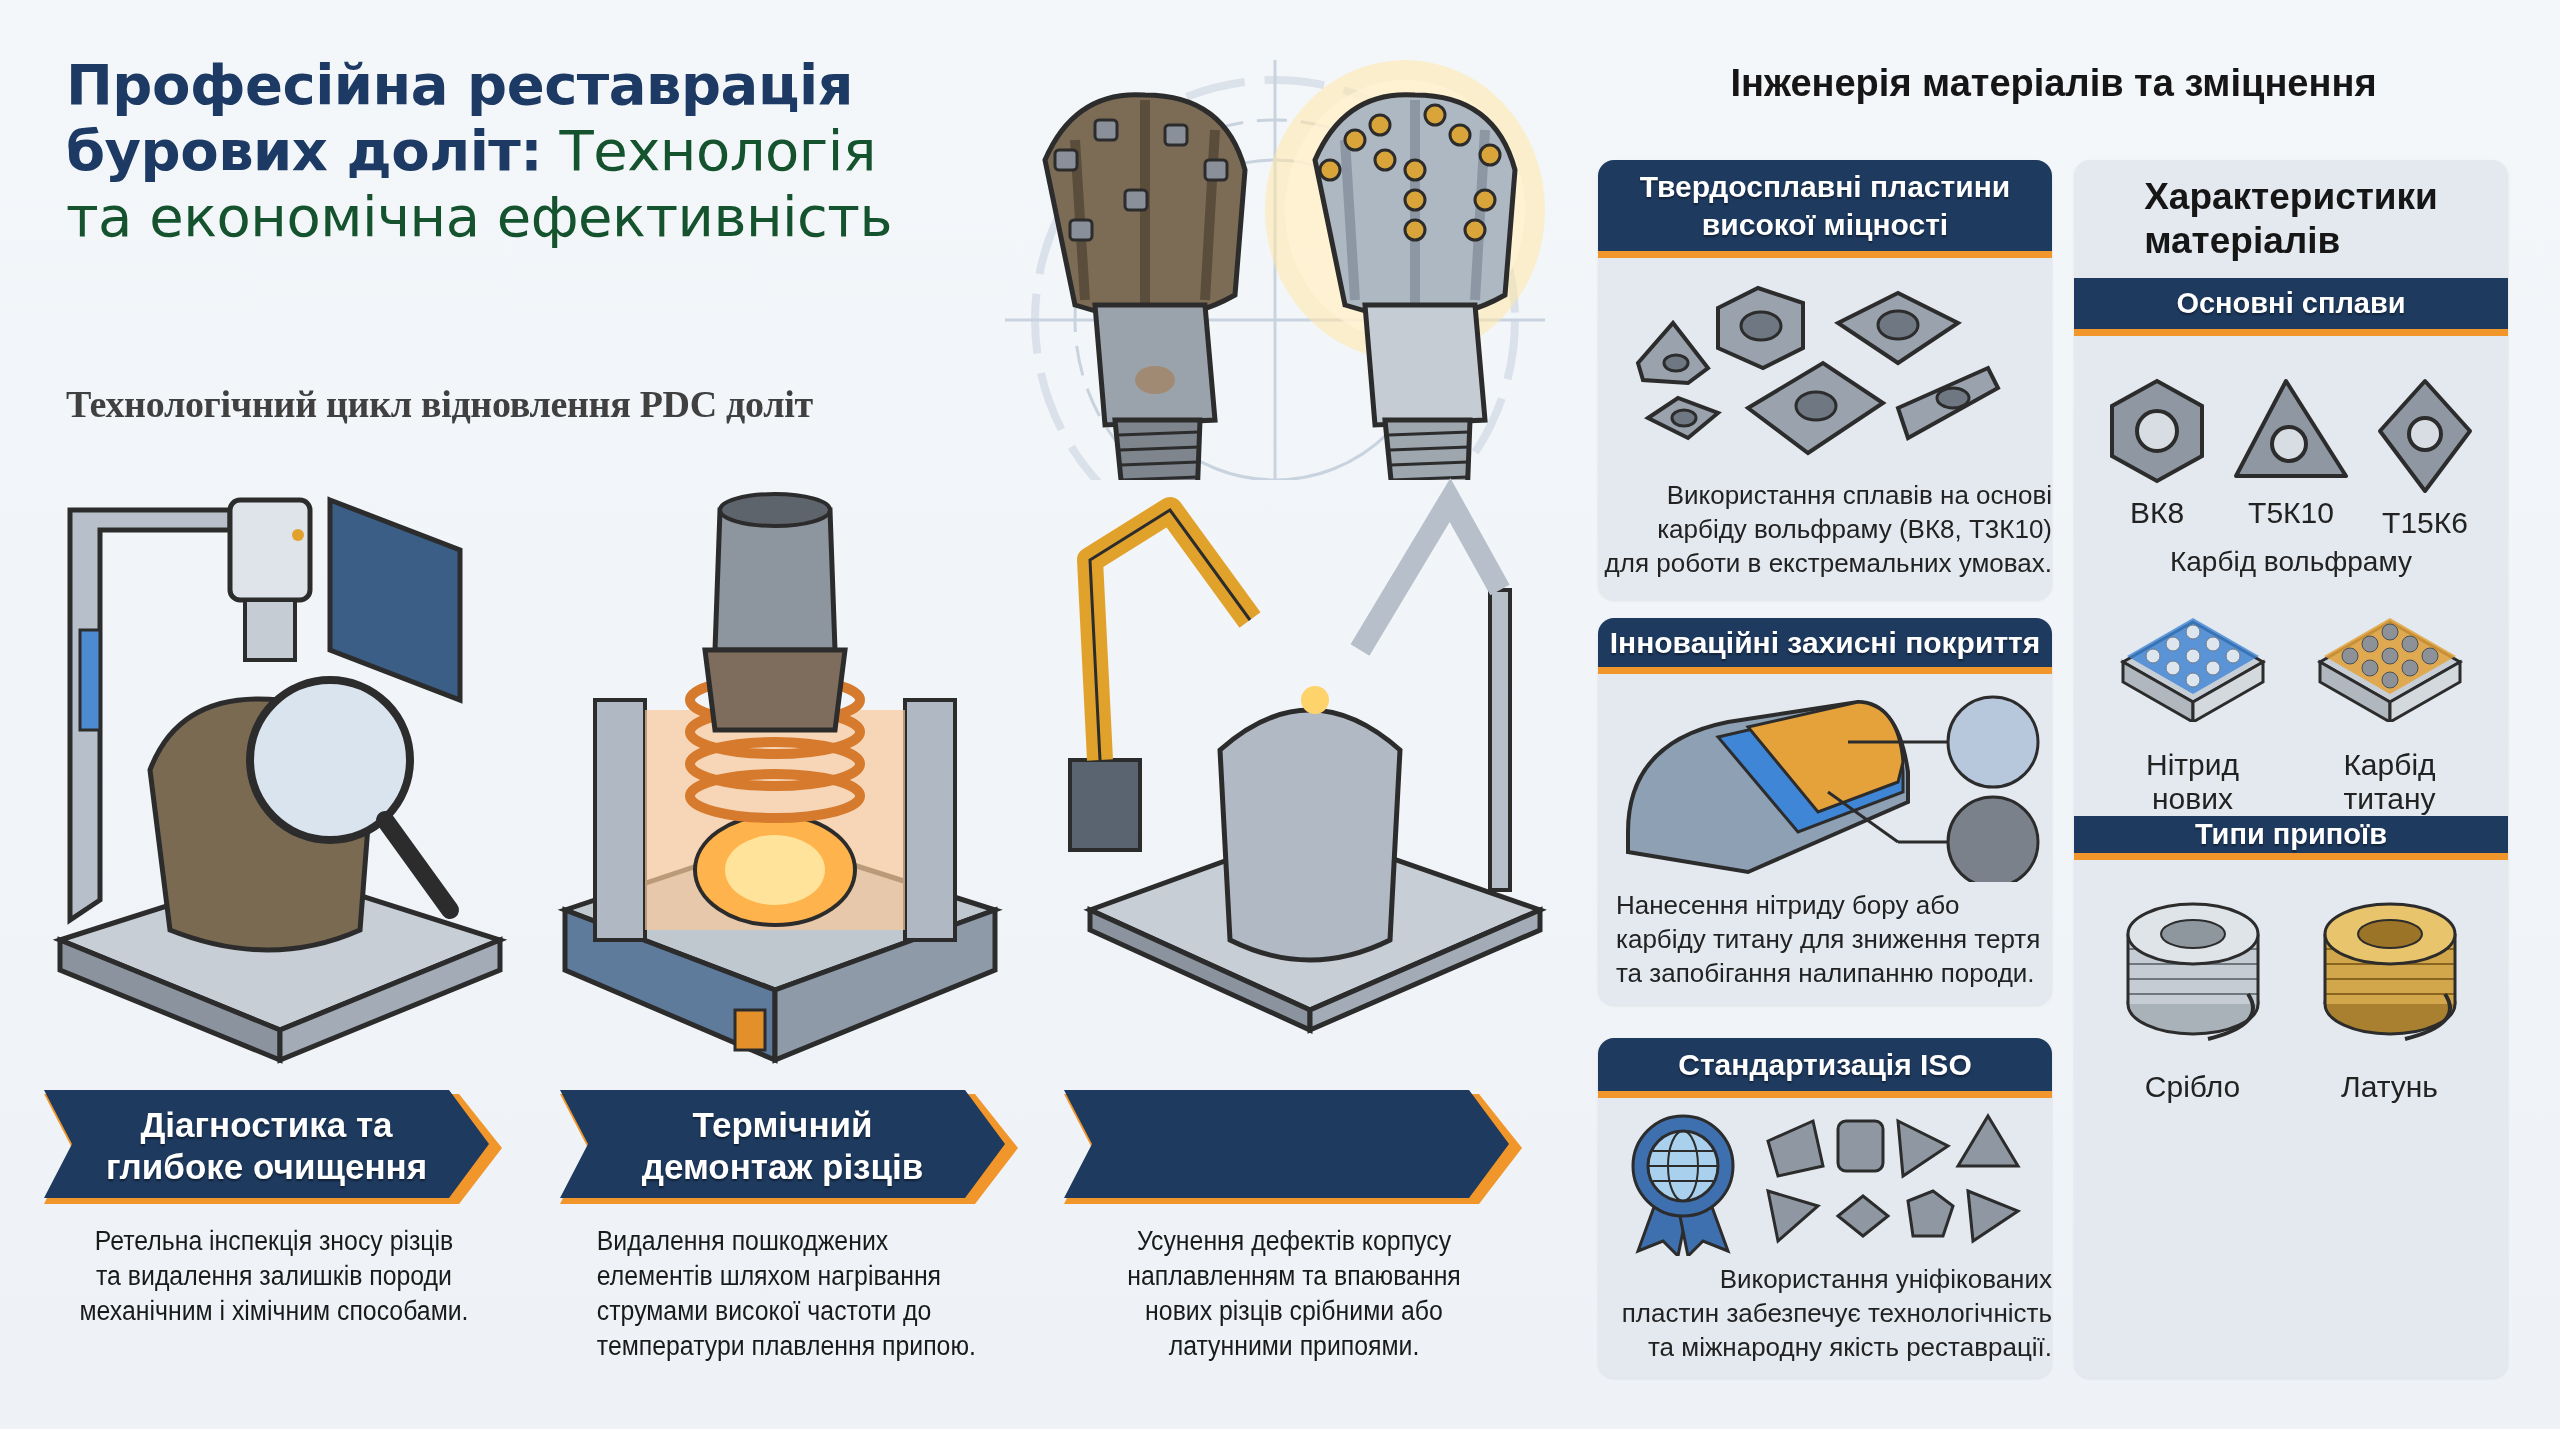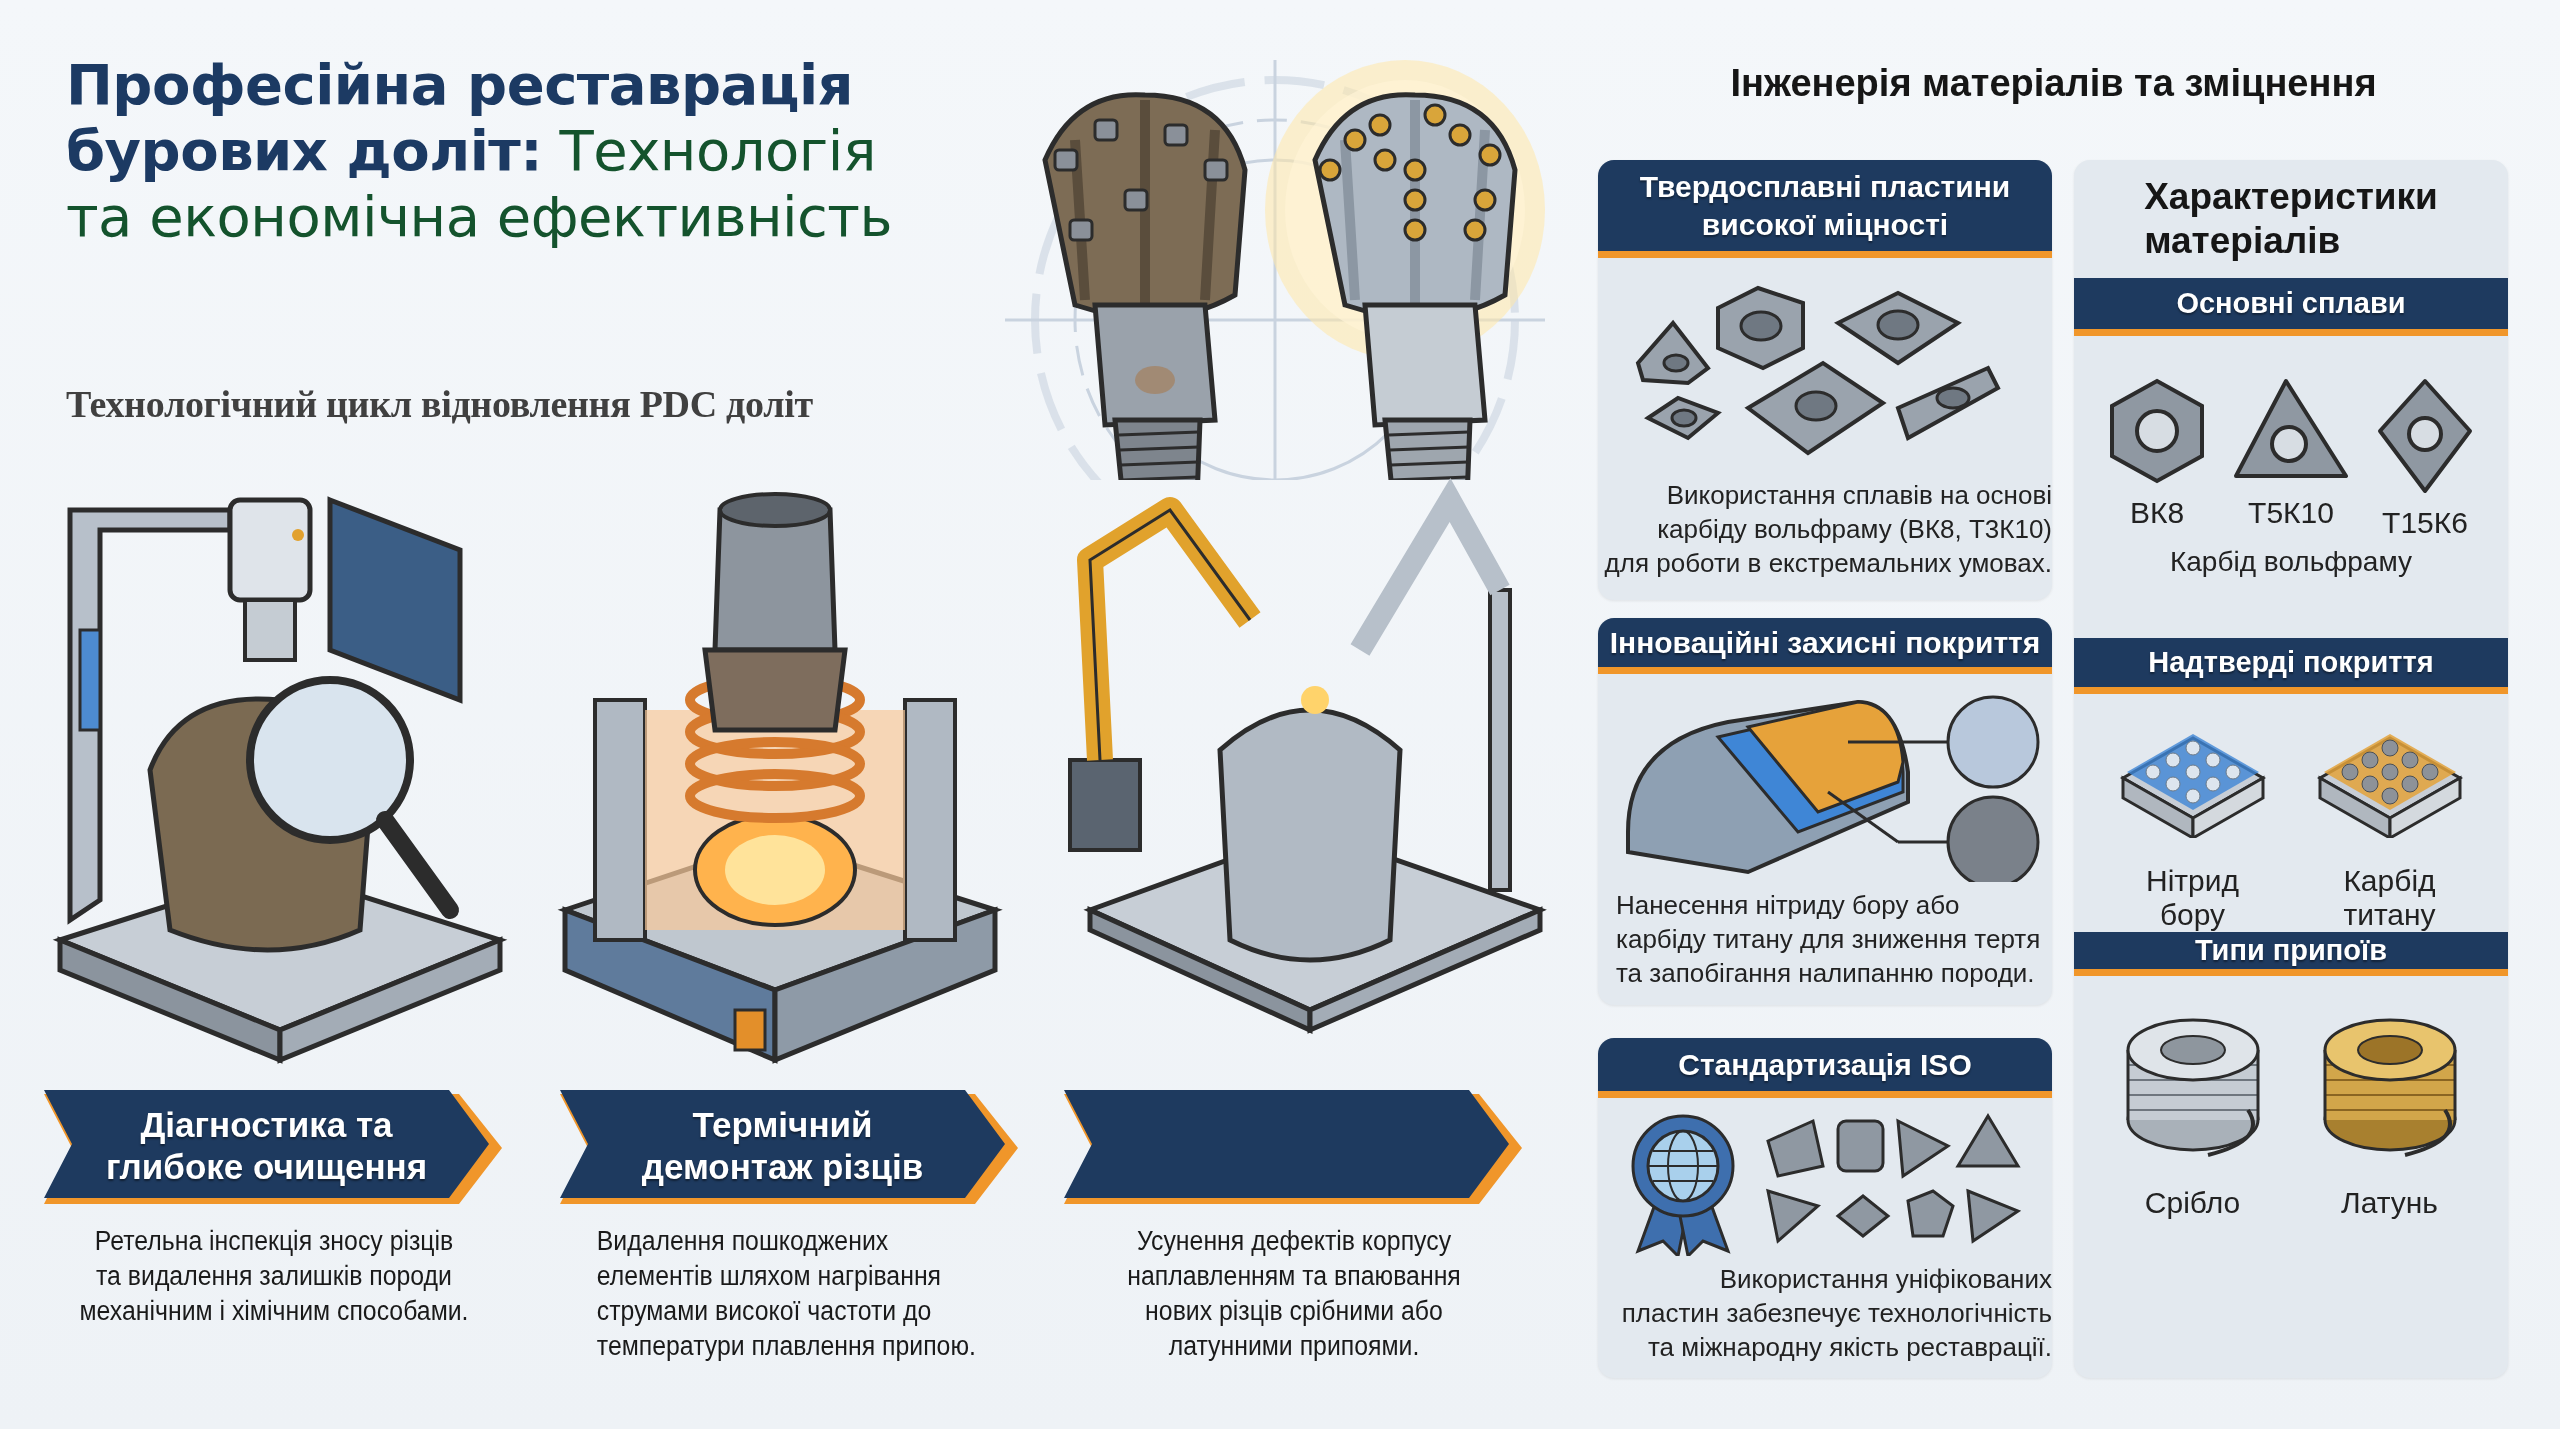--- a/index.html
+++ b/index.html
@@ -400,42 +400,41 @@
     <div class="alloy">
       <svg width="100" height="120" viewBox="0 0 100 120">
         <polygon points="50,5 95,55 50,115 5,55" fill="#8f98a2" stroke="#2c2c2c" stroke-width="4" stroke-linejoin="round"></polygon>
         <circle cx="50" cy="58" r="16" fill="#d7dde3" stroke="#2c2c2c" stroke-width="4"></circle>
       </svg>
       <div class="alloy-label">Т15К6</div>
     </div>
   </div>
   <div class="caption" style="margin-top:6px">Карбід вольфраму</div>
 
-  <div class="sub-header" style="height:56px;margin-top:60px">Надтверді покриття</div>
 
   <div class="pair-row" style="margin-top:34px">
     <div class="pair-item">
       <svg width="160" height="110" viewBox="0 0 160 110">
         <polygon points="80,10 150,50 80,90 10,50" fill="#c8ced6" stroke="#2c2c2c" stroke-width="3"></polygon>
         <polygon points="10,50 10,70 80,110 80,90" fill="#b0b7bf" stroke="#2c2c2c" stroke-width="3"></polygon>
         <polygon points="80,90 80,110 150,70 150,50" fill="#d4d9de" stroke="#2c2c2c" stroke-width="3"></polygon>
         <polygon points="80,6 146,44 80,82 14,44" fill="#3f86d6" opacity="0.8"></polygon>
         <g fill="#dde5ee" stroke="#6c7a89" stroke-width="1">
           <circle cx="80" cy="20" r="7"></circle>
             <circle cx="60" cy="32" r="7"></circle>
             <circle cx="100" cy="32" r="7"></circle>
           <circle cx="40" cy="44" r="7"></circle>
             <circle cx="80" cy="44" r="7"></circle>
             <circle cx="120" cy="44" r="7"></circle>
           <circle cx="60" cy="56" r="7"></circle>
             <circle cx="100" cy="56" r="7"></circle>
             <circle cx="80" cy="68" r="7"></circle>
         </g>
       </svg>
-      <div class="pair-label"><span>Нітрид</span><br><span>бору</span></div>
+      <div class="pair-label"><span>Нітрид</span><br><span>нових</span></div>
     </div>
     <div class="pair-item">
       <svg width="160" height="110" viewBox="0 0 160 110">
         <polygon points="80,10 150,50 80,90 10,50" fill="#c8ced6" stroke="#2c2c2c" stroke-width="3"></polygon>
         <polygon points="10,50 10,70 80,110 80,90" fill="#b0b7bf" stroke="#2c2c2c" stroke-width="3"></polygon>
         <polygon points="80,90 80,110 150,70 150,50" fill="#d4d9de" stroke="#2c2c2c" stroke-width="3"></polygon>
         <polygon points="80,6 146,44 80,82 14,44" fill="#e3a23a" opacity="0.85"></polygon>
         <g fill="#8d9299" stroke="#4a4f55" stroke-width="1">
           <circle cx="80" cy="20" r="8"></circle>
             <circle cx="60" cy="32" r="8"></circle>

